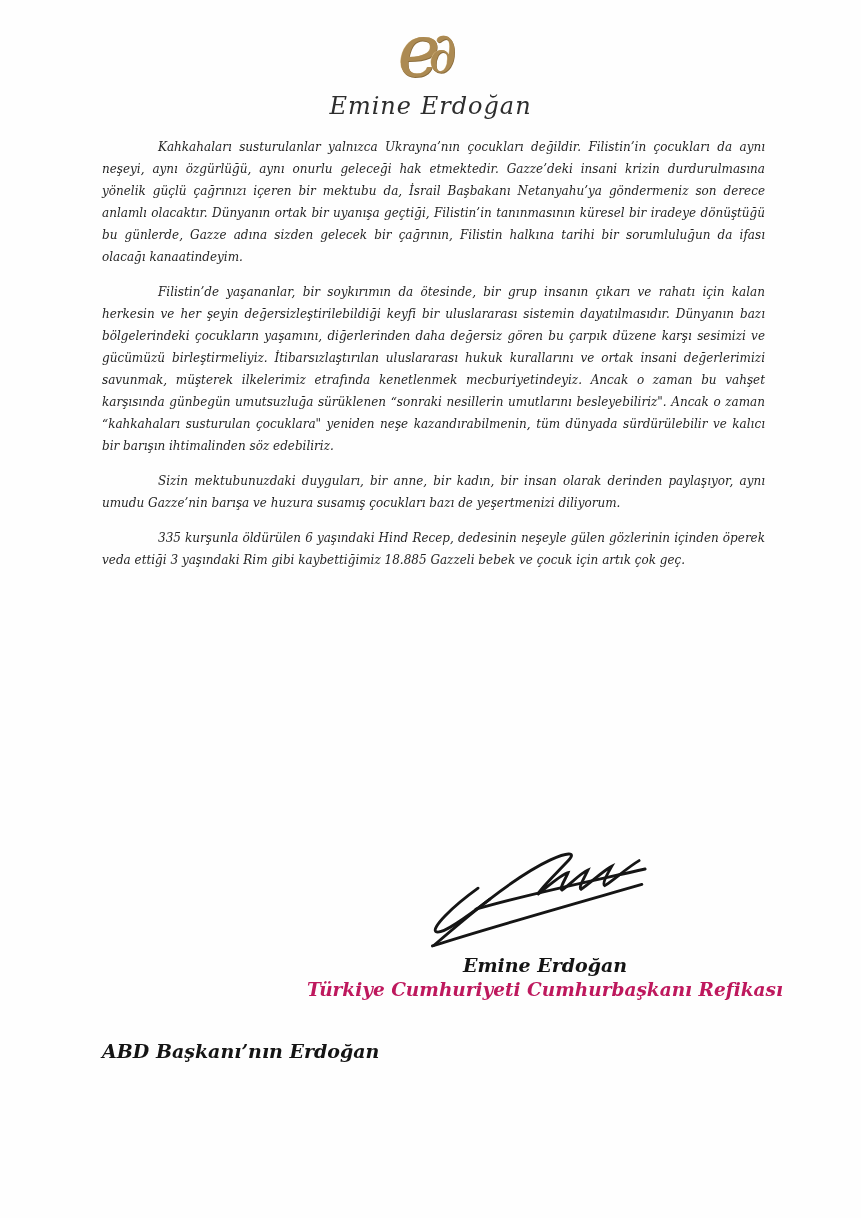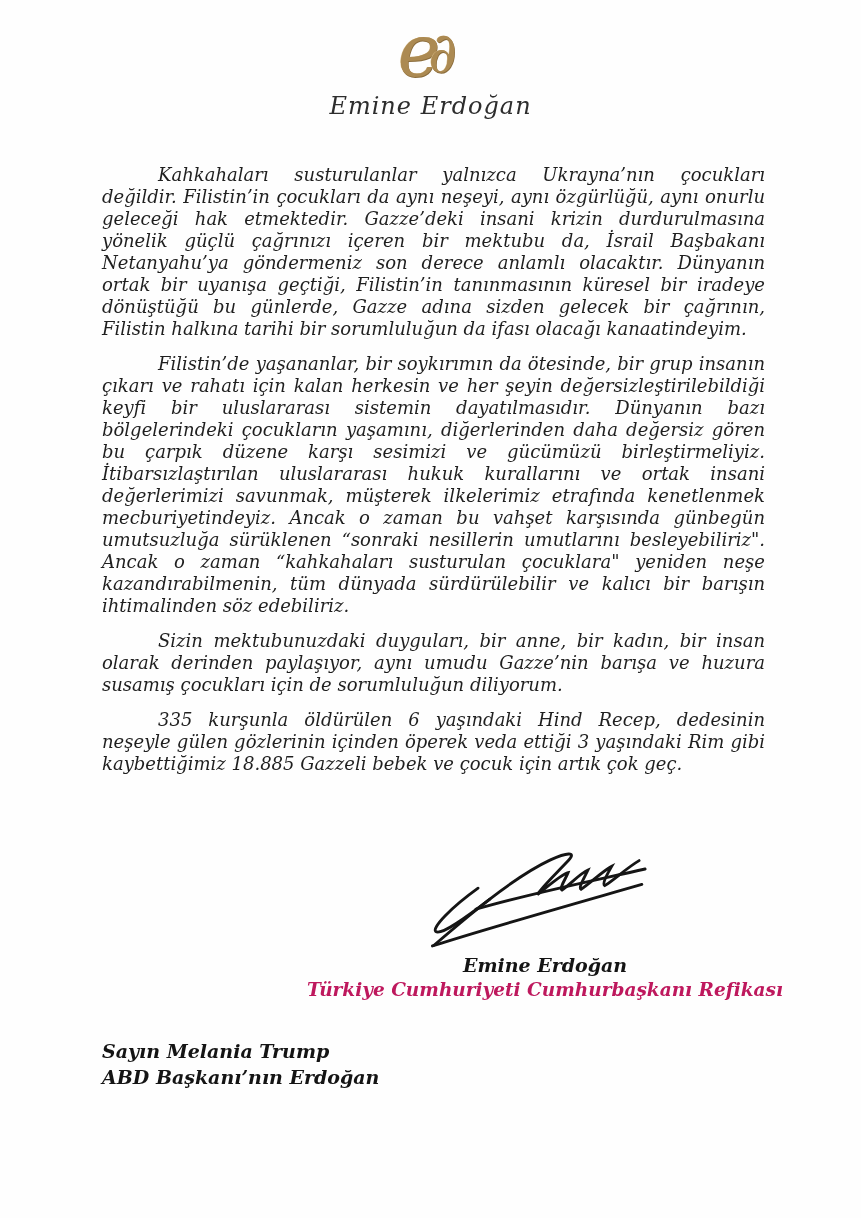--- a/index.html
+++ b/index.html
@@ -33,24 +33,23 @@
     font-size:24px;
     letter-spacing:1px;
     color:#2d2d2d;
   }
 
   
   .letter-body{
     position:absolute;
     top:136px;left:102px;width:663px;
     font-style:italic;
-    font-size:18px;
+    font-size:12px;
     line-height:22px;
     text-align:justify;
-    margin-top:28px;
   }
   .letter-body p{
     margin:0 0 13px 0;
     text-indent:56px;
   }
 
   
   .sig-block{
     position:absolute;
     top:848px;left:230px;width:630px;
@@ -89,35 +88,34 @@
   <header class="letterhead">
     <div class="monogram">
       <span class="mono-left">e</span><span class="mono-right">∂</span>
     </div>
     <div class="brand-name">Emine Erdoğan</div>
   </header>
 
   <main class="letter-body">
     <p>Kahkahaları susturulanlar yalnızca Ukrayna’nın çocukları değildir. Filistin’in çocukları da aynı neşeyi, aynı özgürlüğü, aynı onurlu geleceği hak etmektedir. Gazze’deki insani krizin durdurulmasına yönelik güçlü çağrınızı içeren bir mektubu da, İsrail Başbakanı Netanyahu’ya göndermeniz son derece anlamlı olacaktır. Dünyanın ortak bir uyanışa geçtiği, Filistin’in tanınmasının küresel bir iradeye dönüştüğü bu günlerde, Gazze adına sizden gelecek bir çağrının, Filistin halkına tarihi bir sorumluluğun da ifası olacağı kanaatindeyim.</p>
     <p>Filistin’de yaşananlar, bir soykırımın da ötesinde, bir grup insanın çıkarı ve rahatı için kalan herkesin ve her şeyin değersizleştirilebildiği keyfi bir uluslararası sistemin dayatılmasıdır. Dünyanın bazı bölgelerindeki çocukların yaşamını, diğerlerinden daha değersiz gören bu çarpık düzene karşı sesimizi ve gücümüzü birleştirmeliyiz. İtibarsızlaştırılan uluslararası hukuk kurallarını ve ortak insani değerlerimizi savunmak, müşterek ilkelerimiz etrafında kenetlenmek mecburiyetindeyiz. Ancak o zaman bu vahşet karşısında günbegün umutsuzluğa sürüklenen “sonraki nesillerin umutlarını besleyebiliriz". Ancak o zaman “kahkahaları susturulan çocuklara" yeniden neşe kazandırabilmenin, tüm dünyada sürdürülebilir ve kalıcı bir barışın ihtimalinden söz edebiliriz.</p>
-    <p>Sizin mektubunuzdaki duyguları, bir anne, bir kadın, bir insan olarak derinden paylaşıyor, aynı umudu Gazze’nin barışa ve huzura susamış çocukları için de sorumluluğun diliyorum.</p>
+    <p>Sizin mektubunuzdaki duyguları, bir anne, bir kadın, bir insan olarak derinden paylaşıyor, aynı umudu Gazze’nin barışa ve huzura susamış çocukları bazı de yeşertmenizi diliyorum.</p>
     <p>335 kurşunla öldürülen 6 yaşındaki Hind Recep, dedesinin neşeyle gülen gözlerinin içinden öperek veda ettiği 3 yaşındaki Rim gibi kaybettiğimiz 18.885 Gazzeli bebek ve çocuk için artık çok geç.</p>
   </main>
 
   <div class="sig-block">
     <svg class="sig-image" width="235" height="100" viewBox="0 0 240 105" fill="none">
       <g stroke="#151515" stroke-width="3" stroke-linecap="round" fill="none">
         <path d="M10,98 C45,70 95,30 135,13 C152,6 163,5 154,14 C140,28 124,42 120,49 C132,40 147,28 153,27 C150,34 143,43 146,45 C154,40 166,28 174,25 C170,33 163,43 166,45 C176,39 190,26 199,22 C194,30 188,40 191,42 C200,37 215,24 228,17"></path>
         <path d="M55,62 C110,48 170,38 234,26"></path>
         <path d="M8,99 C60,84 150,62 230,42"></path>
         <path d="M70,52 C42,72 18,88 12,84 C8,80 28,60 58,40"></path>
       </g>
     </svg>
     <div class="sig-name">Emine Erdoğan</div>
     <div class="sig-title">Türkiye Cumhuriyeti Cumhurbaşkanı Refikası</div>
   </div>
 
   <div class="recipient">
-    <div>Sayın Melania Trump</div>
     <div>ABD Başkanı’nın Erdoğan</div>
   </div>
 
 </div>
 
 </body></html>

